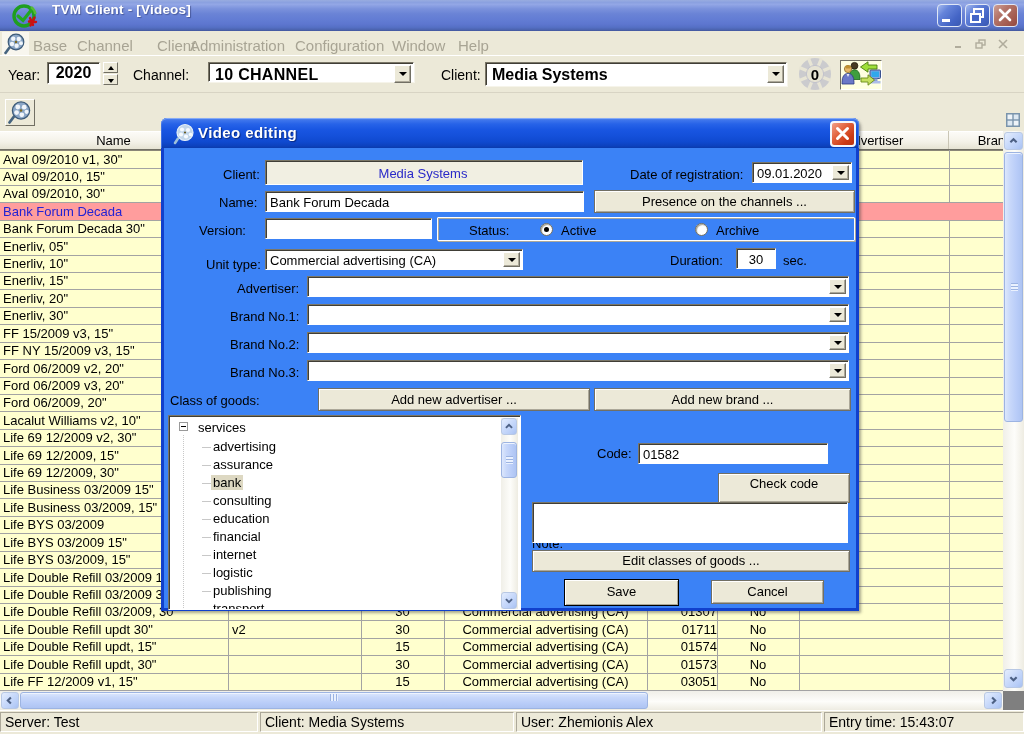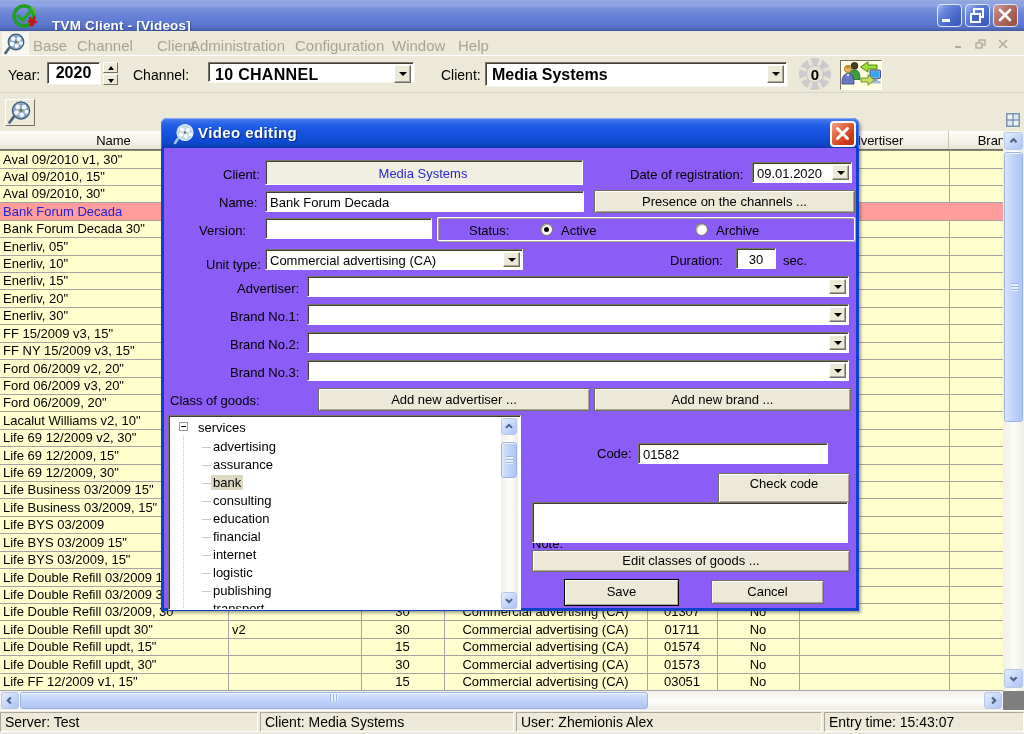--- a/index.html
+++ b/index.html
@@ -3,21 +3,21 @@
 <meta charset="utf-8">
 <style>
 * { margin:0; padding:0; box-sizing:border-box; }
 html,body { width:1024px; height:734px; overflow:hidden; }
 body { font-family:"Liberation Sans", sans-serif; background:#ECE9D8; position:relative; }
 .abs { position:absolute; }
 
 
 #titlebar { left:0; top:0; width:1024px; height:31px;
   background:linear-gradient(180deg,#98acdf 0%,#8ba1e0 8%,#93a7e6 14%,#7b92dc 28%,#6a83d6 45%,#637dd4 62%,#5d76cf 78%,#5570c5 88%,#4a62ac 97%,#40549a 100%); }
-#titletext { left:52px; top:2px; font-size:13.5px; font-weight:bold; color:#fff; letter-spacing:0.2px; text-shadow:1px 1px 1px rgba(30,40,90,0.45);margin-top:16px; }
+#titletext { left:52px; top:2px; font-size:13.5px; font-weight:bold; color:#fff; letter-spacing:0.2px; text-shadow:1px 1px 1px rgba(30,40,90,0.45); }
 .capbtn { top:4px; width:25px; height:23px; border-radius:4px; border:1px solid #dfe7f6; }
 #btn-min  { left:937px; background:linear-gradient(135deg,#a4b9ee 0%,#6584da 30%,#4465c6 70%,#3a59b2 100%); }
 #btn-max  { left:965px; background:linear-gradient(135deg,#a4b9ee 0%,#6584da 30%,#4465c6 70%,#3a59b2 100%); }
 #btn-close{ left:993px; background:linear-gradient(135deg,#cfa095 0%,#b4756a 35%,#a25a4e 75%,#93493f 100%); }
 .glyph { position:absolute; left:0; top:0; width:23px; height:21px; }
 
 
 #menubar { left:0; top:31px; width:1024px; height:25px; background:#ECE9D8; border-bottom:1px solid #fff; }
 #menuicon { left:2px; top:32px; width:27px; height:23px; background:#f8f6ee; }
 .menuitem { top:37px; font-size:15px; color:#a8a494; }
@@ -41,21 +41,21 @@
 #table { left:0; top:131px; width:1003px; height:560px; background:#FFFFCE; overflow:hidden; }
 #thead { position:absolute; left:0; top:0; width:1003px; height:19px; background:linear-gradient(180deg,#FDFCF9 0%,#F4F2E8 60%,#E6E3D3 100%); border-bottom:1px solid #716F64; box-shadow:0 1px 0 #8a8677; }
 .hcell { position:absolute; top:0; height:18px; font-size:13px; color:#000; text-align:center; line-height:19px; border-right:1px solid #cac6b6; box-shadow:inset 0 1px 0 #fff; }
 .trow { position:absolute; left:0; width:1003px; height:18px; border-bottom:1px solid #A3A3A3; font-size:13px; line-height:17px; color:#000; }
 .trow.sel { background:#FF9D9D; color:#2222D4; }
 .tc { position:absolute; top:0; height:17px; overflow:hidden; white-space:nowrap; }
 .cname { left:3px; width:223px; }
 .cver { left:232px; width:126px; }
 .cdur { left:361px; width:83px; text-align:center; }
 .cunit { left:444px; width:203px; text-align:center; }
-.ccode { left:647px; width:70px; text-align:center; }
+.ccode { left:647px; width:70px; text-align:right; }
 .carch { left:717px; width:82px; text-align:center; }
 .colsep { position:absolute; top:19px; height:541px; width:1px; background:#A3A3A3; }
 
 
 .sb-btn { position:absolute; border-radius:3px; border:1px solid #B8C8E4; background:linear-gradient(135deg,#E4EDFD 0%,#CCDCFB 40%,#B6CCF7 80%,#A8C0F0 100%); }
 .sb-thumb { position:absolute; border-radius:3px; border:1px solid #9DB4E2; background:linear-gradient(90deg,#DCE7FC 0%,#C8D8FA 30%,#B8CCF8 70%,#AEC4F2 100%); box-shadow:inset 0 1px 0 #eef4fe; }
 .sb-thumb.h { background:linear-gradient(180deg,#DCE7FC 0%,#C8D8FA 30%,#B8CCF8 70%,#AEC4F2 100%); }
 .chev { position:absolute; left:0; top:0; width:100%; height:100%; }
 #vscroll { left:1003px; top:131px; width:21px; height:560px; background:linear-gradient(90deg,#F0EFE8 0%,#FDFDFA 55%,#EEECE2 100%); }
 #hscroll { left:0; top:691px; width:1003px; height:19px; background:linear-gradient(180deg,#F0EFE8 0%,#FDFDFA 55%,#EEECE2 100%); }
@@ -63,21 +63,21 @@
 .grip { position:absolute; left:6px; top:50%; margin-top:-4px; width:7px; height:8px; background:repeating-linear-gradient(180deg,#9BB3E2 0 1px,#EAF1FE 1px 3px); }
 .grip.h { left:50%; top:5px; margin-left:-4px; width:8px; height:7px; background:repeating-linear-gradient(90deg,#9BB3E2 0 1px,#EAF1FE 1px 3px); }
 
 
 #statusbar { left:0; top:710px; width:1024px; height:24px; background:#ECE9D8; border-top:1px solid #fff; }
 .spanel { position:absolute; top:712px; height:20px; border:1px solid; border-color:#aca899 #fff #fff #aca899; padding-left:4px; line-height:18px; color:#000; font-size:14px; }
 
 
 #dialog { left:161px; top:118px; width:698px; height:493px;
   border-left:3px solid #1140cc; border-right:3px solid #1140cc; border-bottom:3px solid #1140cc;
-  border-radius:7px 7px 0 0; background:#8b5cf6; box-shadow:2px 2px 3px rgba(60,60,60,0.45); }
+  border-radius:7px 7px 0 0; background:#3b82f6; box-shadow:2px 2px 3px rgba(60,60,60,0.45); }
 #dtitle { position:absolute; left:-3px; top:0; width:698px; height:30px; border-radius:6px 6px 0 0;
   background:linear-gradient(180deg,#5187ef 0%,#3d74ec 8%,#2763e8 20%,#1956e2 38%,#1450da 60%,#0f49cf 80%,#0c41bd 93%,#0a3aac 100%);
   box-shadow:inset 0 1px 0 #86abf6, inset 1px 1px 0 #3e71e2, inset -1px 1px 0 #3e71e2; }
 #dtitletext { position:absolute; left:34px; top:6px; font-size:15px; font-weight:bold; color:#fff; letter-spacing:0.4px; text-shadow:1px 1px 1px #0a2a80; }
 #dclose { position:absolute; left:666px; top:3px; width:26px; height:26px; border-radius:4px; border:2px solid #f6f7fa;
   background:linear-gradient(135deg,#F0A088 0%,#E2613C 40%,#CC3A14 75%,#BA3512 100%); }
 #dbody { position:absolute; left:-3px; top:30px; width:698px; height:460px; font-size:13px; }
 
 .dlabel { position:absolute; font-size:13px; color:#000; white-space:nowrap; }
 .dfield { position:absolute; background:#fff; border-top:1px solid #7a7667; border-left:1px solid #7a7667; border-bottom:1px solid #fff; border-right:1px solid #fff; box-shadow:inset 1px 1px 0 #403e36; font-size:13px; color:#000; }

